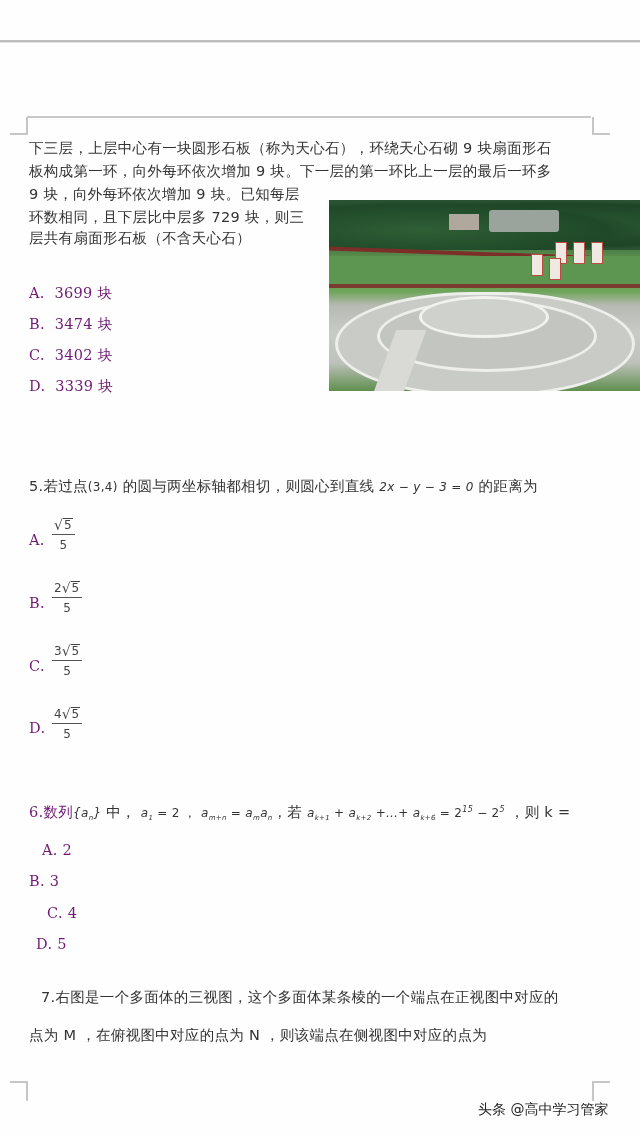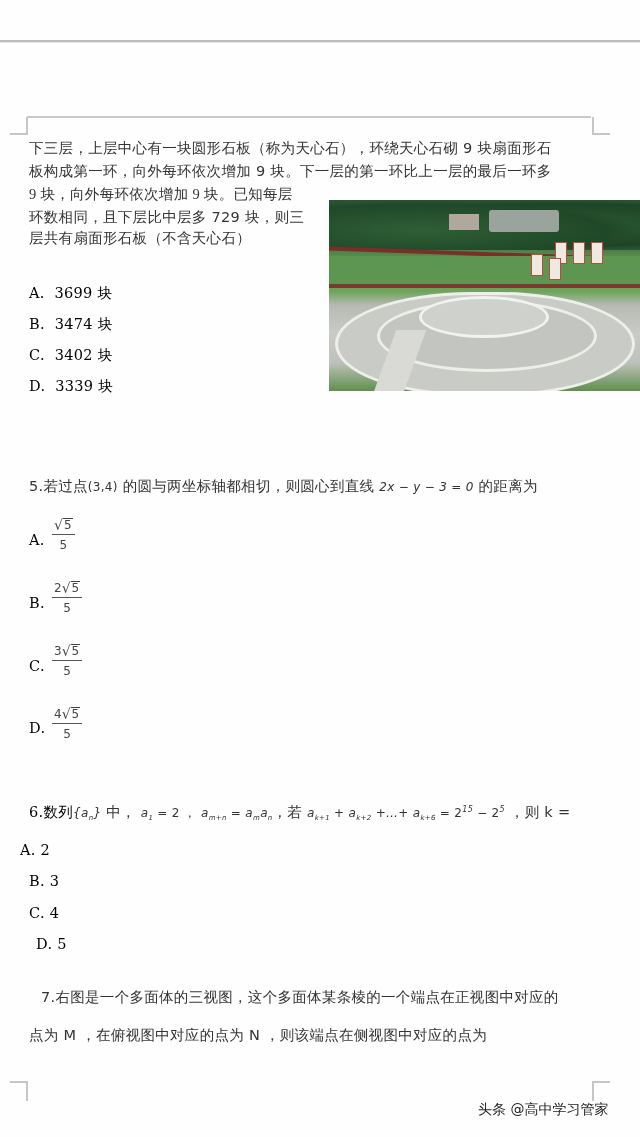--- a/index.html
+++ b/index.html
@@ -9,21 +9,21 @@
     .top-rule { position: absolute; left: 0; top: 40px; width: 640px; height: 3px; background: #bdbdbd; border-bottom: 1px solid #e3e3e3; }
 
     .corner { position: absolute; border-color: #c6c6c6; border-style: solid; border-width: 0; }
     .corner-tl { left: 10px; top: 117px; width: 18px; height: 18px; border-right-width: 2px; border-bottom-width: 2px; }
     .corner-tl-top { position: absolute; left: 27px; top: 116px; width: 564px; height: 2px; background: #c9c9c9; }
     .corner-tr { left: 592px; top: 117px; width: 18px; height: 18px; border-left-width: 2px; border-bottom-width: 2px; }
     .corner-bl { left: 10px; top: 1081px; width: 18px; height: 20px; border-right-width: 2px; border-top-width: 2px; }
     .corner-br { left: 592px; top: 1081px; width: 18px; height: 20px; border-left-width: 2px; border-top-width: 2px; }
 
     .text { position: absolute; font-family: "DejaVu Sans", "Liberation Sans", sans-serif; font-size: 14.5px; color: #333; white-space: nowrap; letter-spacing: 0.3px; }
-    .serif { font-family: "DejaVu Serif", "Liberation Serif", serif; color: #000000; }
+    .serif { font-family: "DejaVu Serif", "Liberation Serif", serif; color: #701a75; }
 
     .photo {
       position: absolute; left: 329px; top: 200px; width: 311px; height: 191px; overflow: hidden;
       background: linear-gradient(180deg, #2c5a3a 0%, #3b6e43 22%, #5b8f4c 30%, #7f2e2a 35%, #5f9a54 40%, #6fa55a 48%, #b7b9b3 55%, #c9cbc6 70%, #bfc2bc 85%, #5f8f4e 100%);
     }
     .photo .trees { position: absolute; left: 0; top: 0; width: 100%; height: 50px; background: radial-gradient(ellipse at 30% 60%, #2f5f35 0%, #1f4828 60%, transparent 70%), radial-gradient(ellipse at 75% 50%, #2c5a34 0%, #1e4426 60%, transparent 70%), #2a5333; }
     .photo .roof { position: absolute; left: 160px; top: 10px; width: 70px; height: 22px; background: #9aa39c; border-radius: 3px; }
     .photo .roof2 { position: absolute; left: 120px; top: 14px; width: 30px; height: 16px; background: #b0a89c; }
     .photo .wall { position: absolute; left: 0; top: 52px; width: 100%; height: 4px; background: #7c2e29; transform: skewY(2deg); }
     .photo .lawn { position: absolute; left: 0; top: 56px; width: 100%; height: 28px; background: #5c9651; }
@@ -51,21 +51,21 @@
 <body>
 
 <div class="top-rule"></div>
 <div class="corner-tl-top"></div>
 <div class="corner corner-tl"></div>
 <div class="corner corner-tr"></div>
 
 <div>
   <div class="text" style="left:29px; top:139px;">下三层，上层中心有一块圆形石板（称为天心石），环绕天心石砌 9 块扇面形石</div>
   <div class="text" style="left:29px; top:162px;">板构成第一环，向外每环依次增加 9 块。下一层的第一环比上一层的最后一环多</div>
-  <div class="text" style="left:29px; top:185px;font-family:Liberation Serif, serif;">9 块，向外每环依次增加 9 块。已知每层</div>
+  <div class="text" style="left:29px; top:185px;">9 块，向外每环依次增加 9 块。已知每层</div>
   <div class="text" style="left:29px; top:208px;">环数相同，且下层比中层多 729 块，则三</div>
   <div class="text" style="left:29px; top:229px;text-align:center;">层共有扇面形石板（不含天心石）</div>
 
   <div class="photo">
     <div class="trees"></div>
     <div class="roof2"></div>
     <div class="roof"></div>
     <div class="wall"></div>
     <div class="lawn"></div>
     <div class="gate" style="left:226px;"></div>
@@ -158,23 +158,23 @@
 
 <div>
   <div class="text" style="left:29px; top:803px;">
     <span class="serif">6.数列</span><span class="math"><span>{a</span><sub>n</sub><span>}</span></span>
     <span>中，</span>
     <span class="math"><span>a</span><sub>1</sub></span><span class="math" style="font-style:normal;"> = 2 ，</span>
     <span class="math"><span>a</span><sub>m+n</sub><span> = a</span><sub>m</sub><span>a</span><sub>n</sub></span><span>，若</span>
     <span class="math"><span>a</span><sub>k+1</sub><span> + </span><span>a</span><sub>k+2</sub><span> +…+ </span><span>a</span><sub>k+6</sub><span style="font-style:normal;"> = 2</span><sup>15</sup><span style="font-style:normal;"> − 2</span><sup>5</sup></span><span> ，则 k =</span>
   </div>
 
-  <div class="text serif" style="left:20px; top:842px;">A. 2</div>
+  <div class="text serif" style="left:42px; top:842px;">A. 2</div>
   <div class="text serif" style="left:29px; top:873px;">B. 3</div>
-  <div class="text serif" style="left:29px; top:905px;">C. 4</div>
+  <div class="text serif" style="left:47px; top:905px;">C. 4</div>
   <div class="text serif" style="left:36px; top:936px;">D. 5</div>
 </div>
 
 <div>
   <div class="text" style="left:41px; top:988px;">7.右图是一个多面体的三视图，这个多面体某条棱的一个端点在正视图中对应的</div>
   <div class="text" style="left:29px; top:1026px;">点为 M ，在俯视图中对应的点为 N ，则该端点在侧视图中对应的点为</div>
 </div>
 
 <div class="corner corner-bl"></div>
 <div class="corner corner-br"></div>

